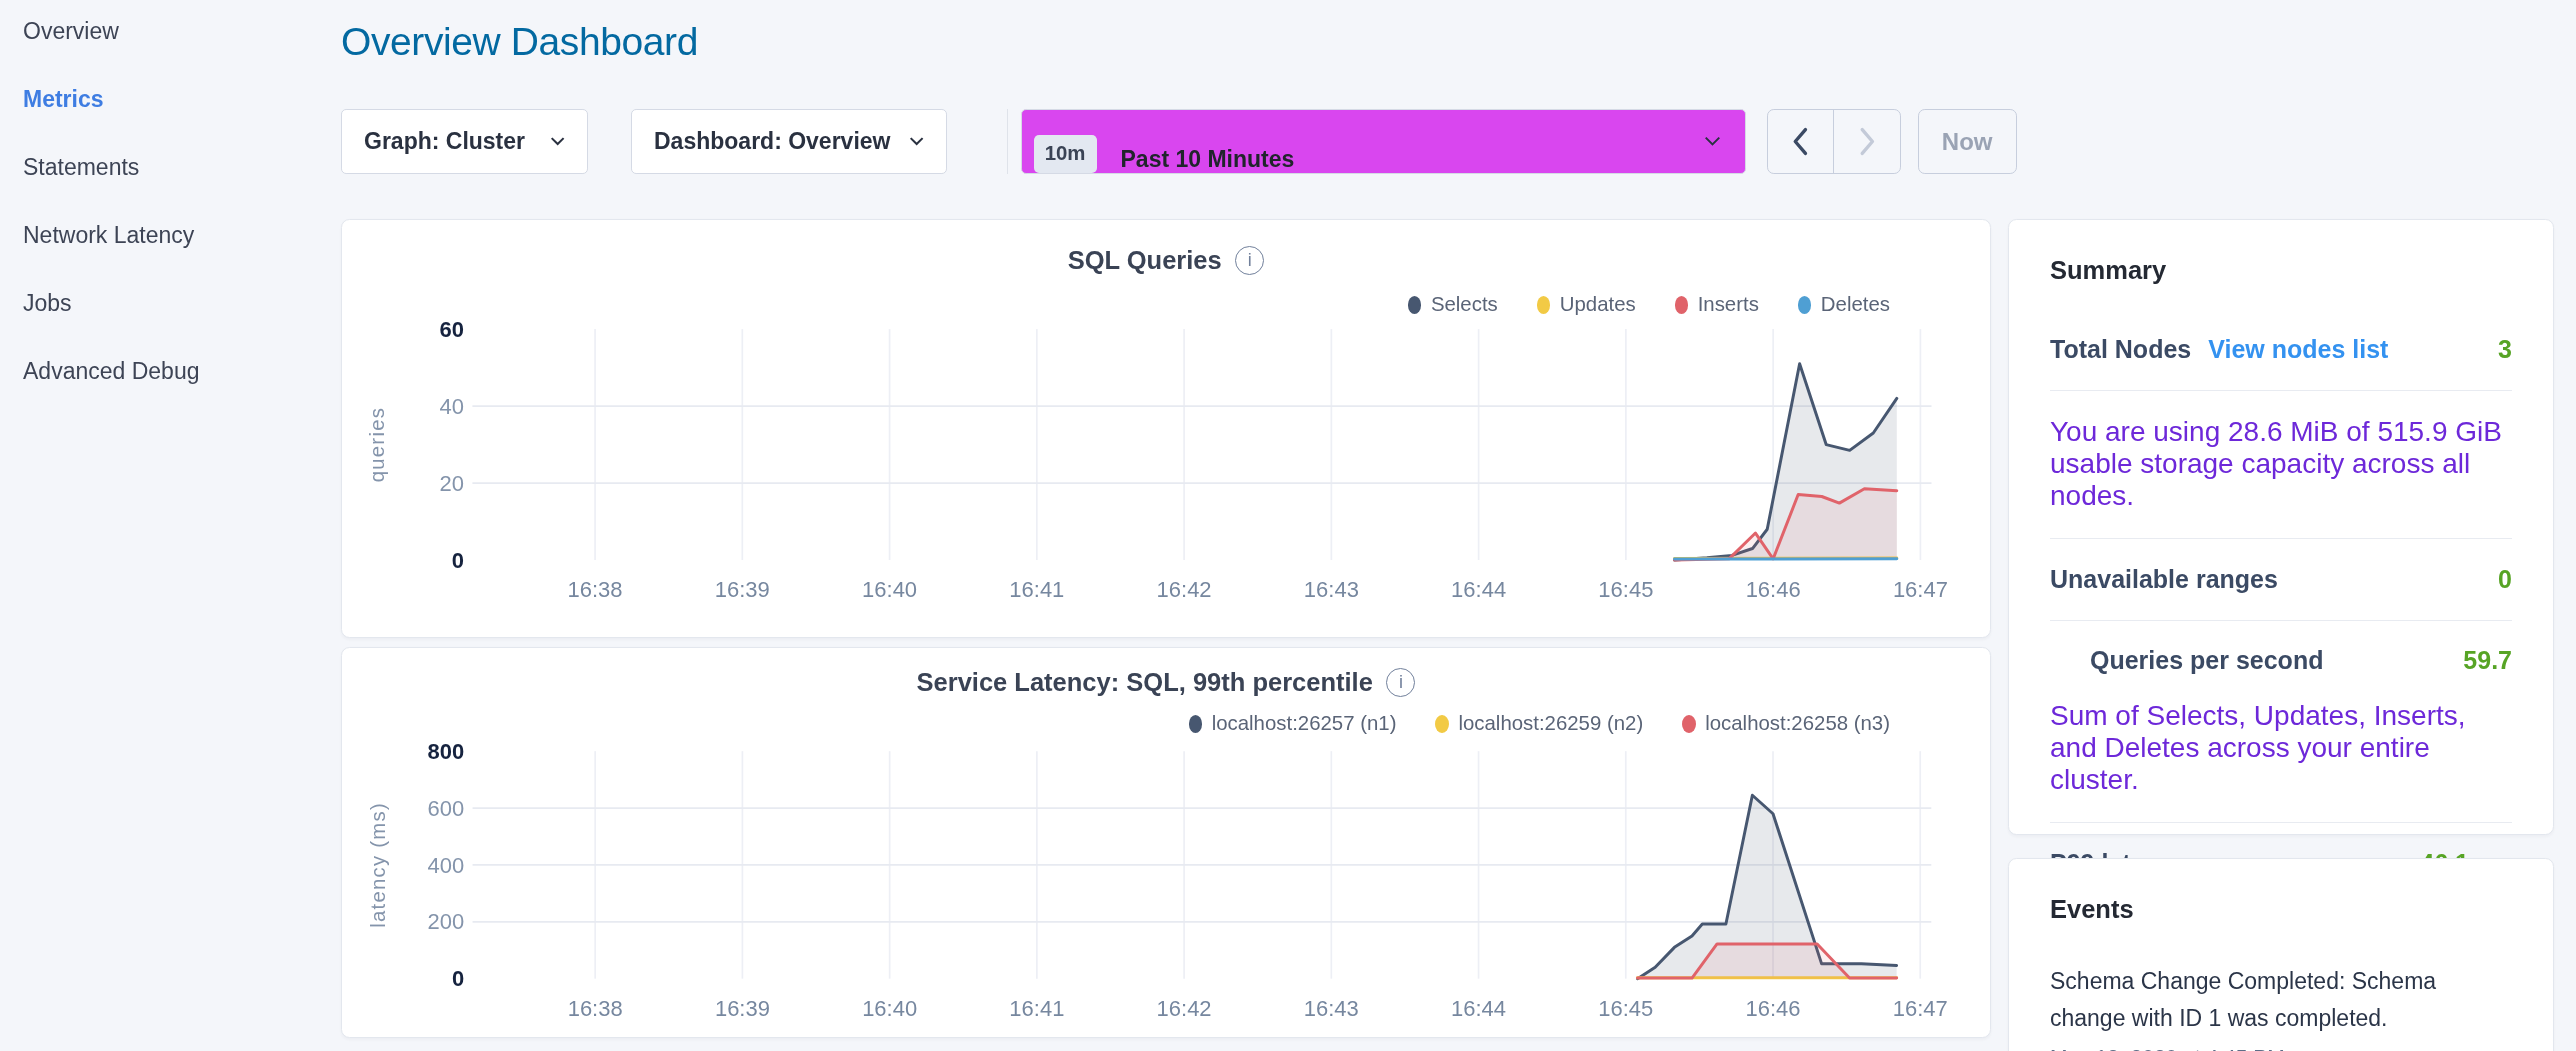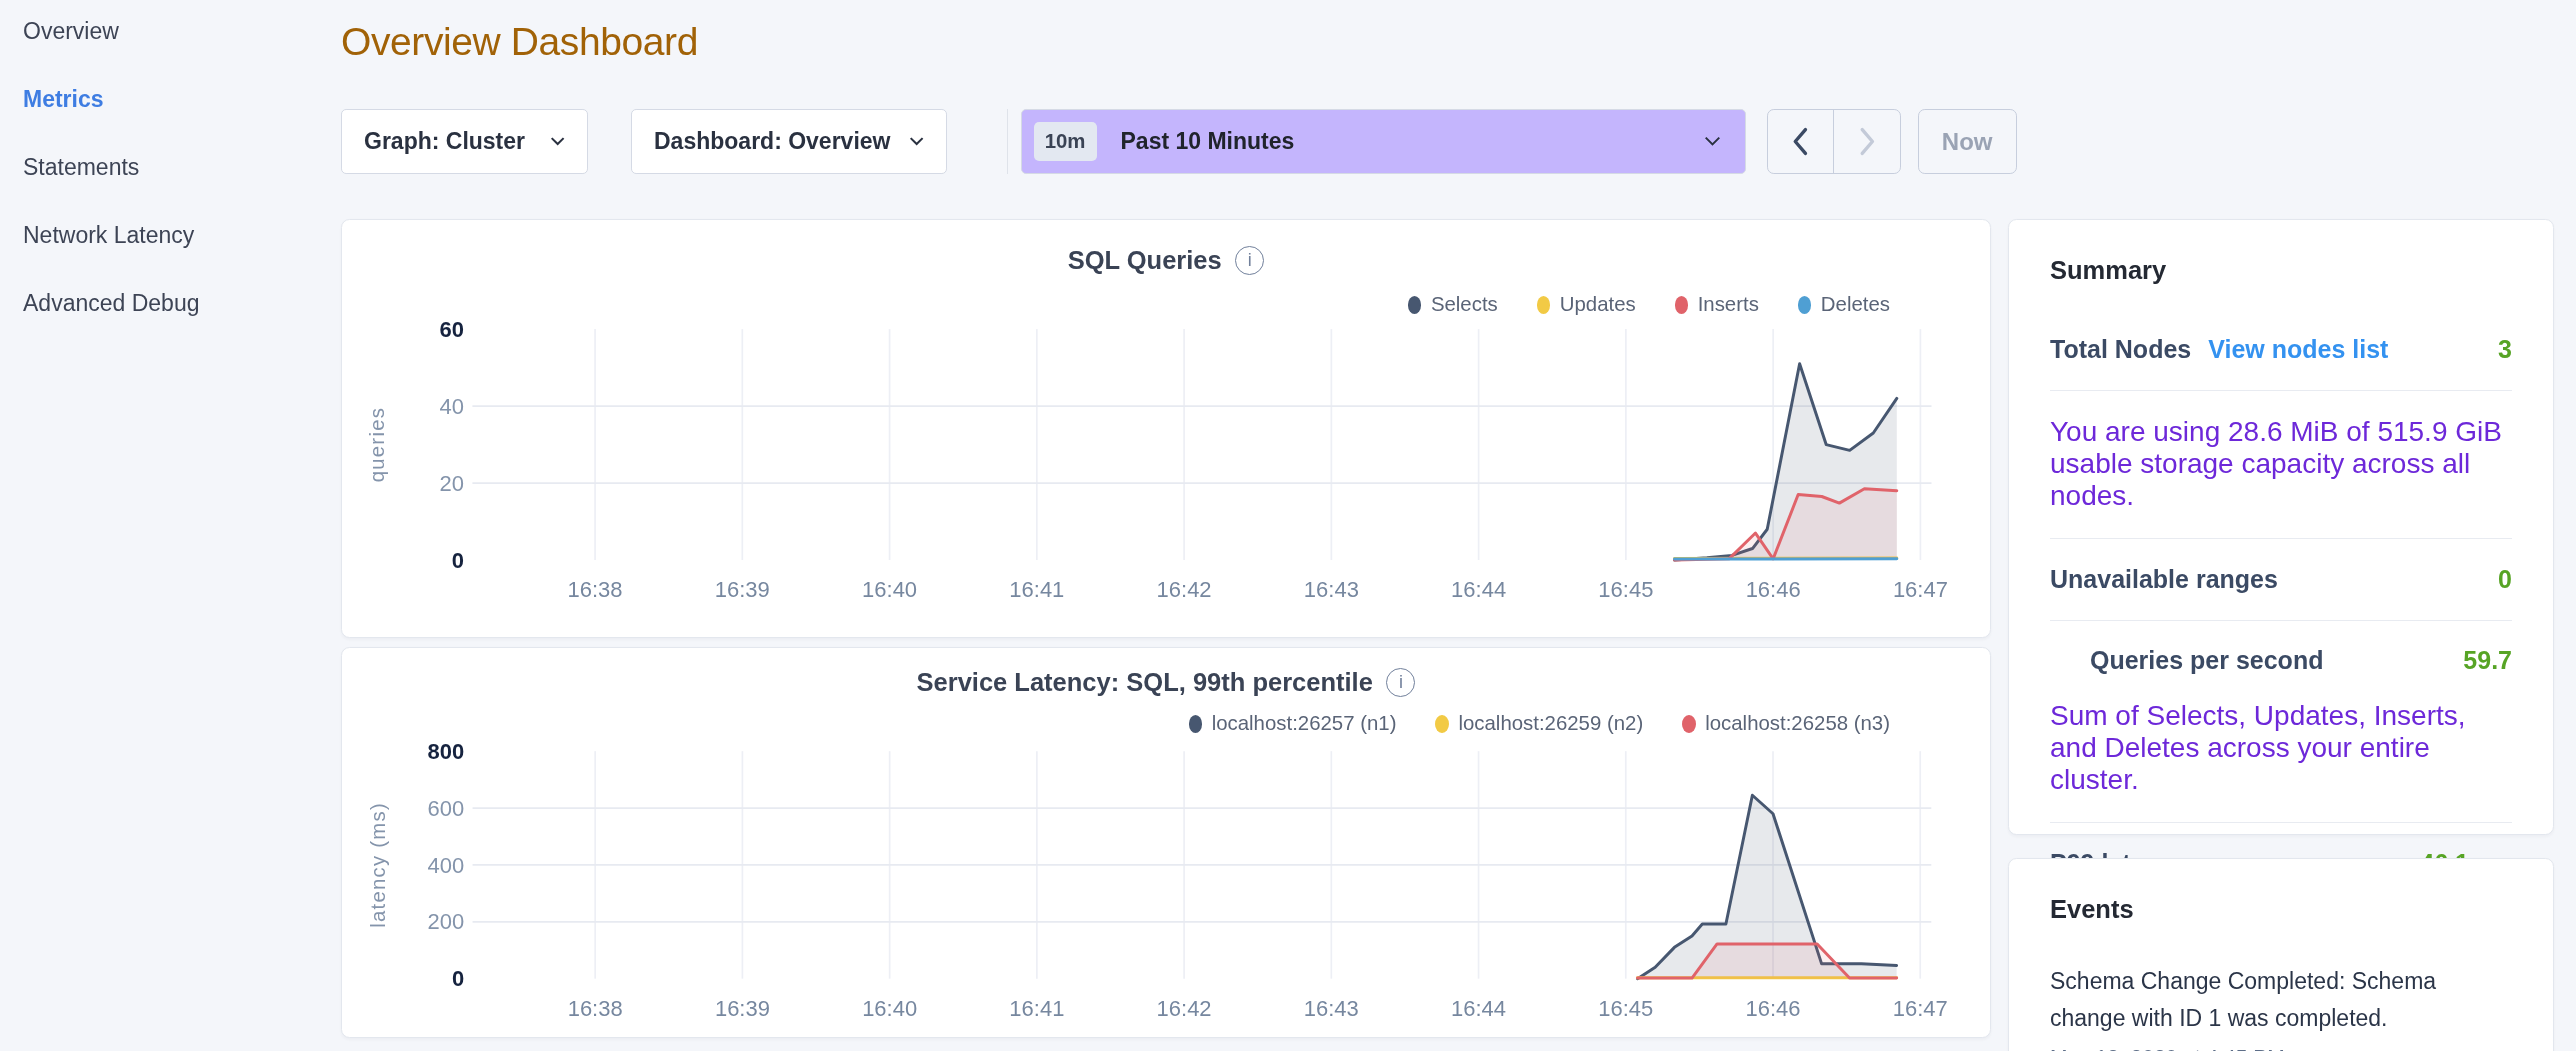--- a/index.html
+++ b/index.html
@@ -6,29 +6,29 @@
   html,body { width:2576px; height:1051px; overflow:hidden; }
   body { font-family:"Liberation Sans", sans-serif; background:#f4f6fa; }
   #app { position:relative; width:2576px; height:1051px; background:#f4f6fa; }
 
   
   .sidebar { position:absolute; left:23px; top:-2.6px; width:306px; }
   .nav-item { height:68px; display:flex; align-items:center; font-size:23px; color:#3d4455; cursor:pointer; font-weight:500; }
   .nav-item.active { color:#3e7de2; font-weight:700; }
 
   
-  .page-title { position:absolute; left:341px; top:20.4px; font-size:39px; font-weight:500; color:#a16207; letter-spacing:-0.4px; }
+  .page-title { position:absolute; left:341px; top:20.4px; font-size:39px; font-weight:500; color:#0369a1; letter-spacing:-0.4px; }
 
   .controls { position:absolute; left:341px; top:109px; height:65px; display:flex; align-items:stretch; }
   .select-btn { background:#ffffff; border:0.9px solid #d5dae5; border-radius:5.1px; display:flex; align-items:center; justify-content:space-between; padding:0 22px; font-size:23px; font-weight:700; color:#2a3140; cursor:pointer; }
   .select-btn .chev { margin-left:17px; display:flex; align-items:center; }
   #graph-select { width:247px; }
   #dashboard-select { width:316px; margin-left:43px; }
   .vdivider { width:0.9px; background:#dfe3ea; margin-left:60px; align-self:stretch; }
-  .timepicker { position:relative; margin-left:12.8px; width:725px; background:#c4b5fd; border:0.9px solid #d5dae5; border-radius:5.1px; display:flex; align-items:center; padding:0 56px 0 12px; gap:24px; cursor:pointer; }
+  .timepicker { position:relative; margin-left:12.8px; width:725px; background:#d946ef; border:0.9px solid #d5dae5; border-radius:5.1px; display:flex; align-items:flex-end; padding:0 56px 0 12px; gap:24px; cursor:pointer; }
   .time-badge { background:#e3e8f1; border-radius:5.1px; padding:7.7px 11px; font-size:20.4px; font-weight:700; color:#3a4355; }
   .time-label { font-size:23px; font-weight:700; color:#20242c; }
   .timepicker .chev { position:absolute; right:24px; top:50%; transform:translateY(-50%); }
   .navpair { margin-left:21px; width:134px; display:flex; border:0.9px solid #c7cedd; border-radius:6.8px; overflow:hidden; }
   .navpair .half { flex:1; display:flex; align-items:center; justify-content:center; cursor:pointer; }
   .navpair .half + .half { border-left:0.9px solid #c7cedd; }
   .now-btn { margin-left:17px; width:99px; border:0.9px solid #c7cedd; border-radius:6.8px; display:flex; align-items:center; justify-content:center; font-size:24px; font-weight:700; color:#9aa3b4; cursor:default; }
 
   
   .card { position:absolute; background:#ffffff; border:0.9px solid #e3e7ee; border-radius:8.5px; box-shadow:0 1.7px 2.6px rgba(40,50,70,0.04); }
@@ -70,20 +70,21 @@
 </head>
 <body>
 
 <div id="app">
 
   <nav class="sidebar">
       <div class="nav-item">Overview</div>
       <div class="nav-item active">Metrics</div>
       <div class="nav-item">Statements</div>
       <div class="nav-item">Network Latency</div>
+      <div class="nav-item">Jobs</div>
       <div class="nav-item">Advanced Debug</div>
     </nav>
 
   <h1 class="page-title">Overview Dashboard</h1>
 
   <div class="controls">
     <div class="select-btn" id="graph-select">
       <span>Graph: Cluster</span>
       <span class="chev">
         <svg width="15.3" height="10.2" viewBox="0 0 18 12">

